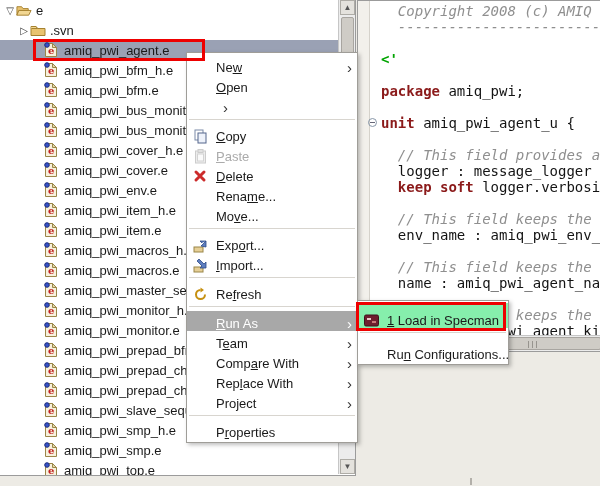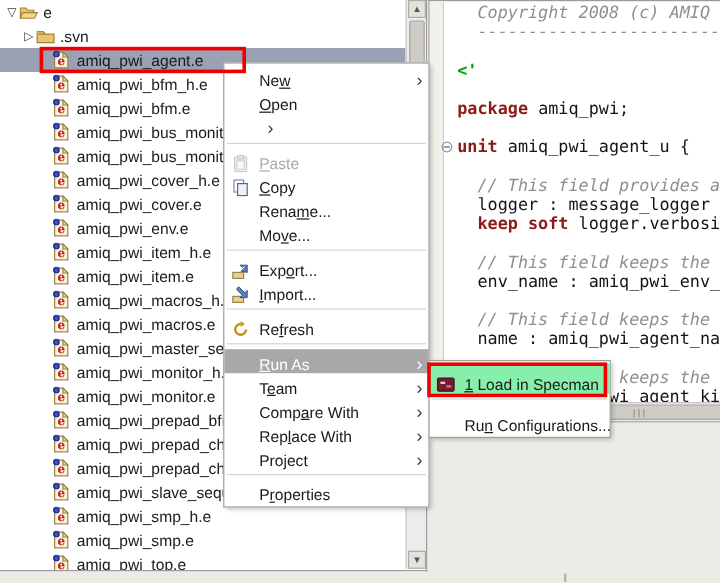--- a/index.html
+++ b/index.html
@@ -420,39 +420,48 @@
       <div class="menu-item">
         <span class="mi-icon"></span>
         <span class="mi-label"><u>O</u>pen</span>
         <span class="mi-chevron" style="font-size: 15px; line-height: 14px;"></span>
       </div>
       <div class="menu-item">
         <span class="mi-icon"></span>
         <span class="mi-chevron" style="font-size: 15px; line-height: 14px;">›</span>
       </div>
       <div class="menu-sep"></div>
+      <div class="menu-item">
+        <span class="mi-icon">
+          <svg width="15" height="15" viewBox="0 0 15 15">
+            <rect x="2" y="1" width="8" height="10" fill="#ffffff" stroke="#7a8aa8"></rect>
+            <rect x="5" y="4" width="8" height="10" fill="#eef2fa" stroke="#54668c"></rect>
+          </svg>
+        </span>
+        <span class="mi-label"><u>C</u>opy</span>
+        <span class="mi-chevron" style="font-size: 15px; line-height: 14px;"></span>
+      </div>
       <div class="menu-item disabled">
         <span class="mi-icon">
           <svg width="15" height="15" viewBox="0 0 15 15">
             <rect x="2.5" y="2" width="10" height="12" fill="#d8d8d8" stroke="#909090"></rect>
             <rect x="5" y="0.5" width="5" height="3" fill="#bdbdbd" stroke="#909090"></rect>
             <rect x="4.5" y="5" width="6" height="7" fill="#f4f4f4" stroke="#a0a0a0"></rect>
           </svg>
         </span>
         <span class="mi-label"><u>P</u>aste</span>
         <span class="mi-chevron" style="font-size: 15px; line-height: 14px;"></span>
       </div>
       <div class="menu-item">
         <span class="mi-icon">
-          <svg width="15" height="15" viewBox="0 0 15 15">
-            <rect x="2" y="1" width="8" height="10" fill="#ffffff" stroke="#7a8aa8"></rect>
-            <rect x="5" y="4" width="8" height="10" fill="#eef2fa" stroke="#54668c"></rect>
-          </svg>
-        </span>
-        <span class="mi-label"><u>C</u>opy</span>
+          <svg width="14" height="14" viewBox="0 0 14 14">
+            <path d="M3 3 L11 11 M11 3 L3 11" stroke="#cc2b2b" stroke-width="3" stroke-linecap="round"></path>
+          </svg>
+        </span>
+        <span class="mi-label"><u>D</u>elete</span>
         <span class="mi-chevron" style="font-size: 15px; line-height: 14px;"></span>
       </div>
       <div class="menu-item">
         <span class="mi-icon"></span>
         <span class="mi-label">Rena<u>m</u>e...</span>
         <span class="mi-chevron" style="font-size: 15px; line-height: 14px;"></span>
       </div>
       <div class="menu-item">
         <span class="mi-icon"></span>
         <span class="mi-label">Mo<u>v</u>e...</span>

